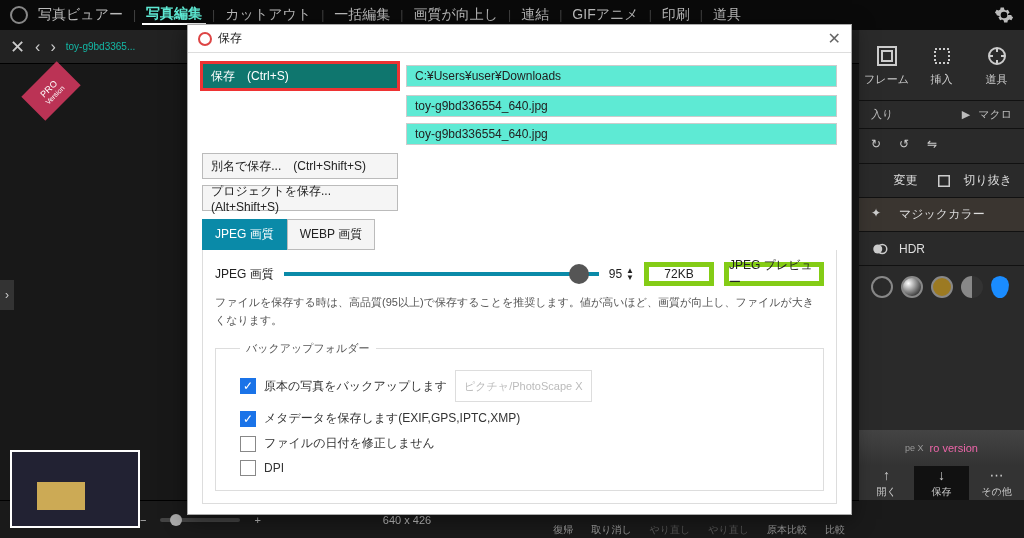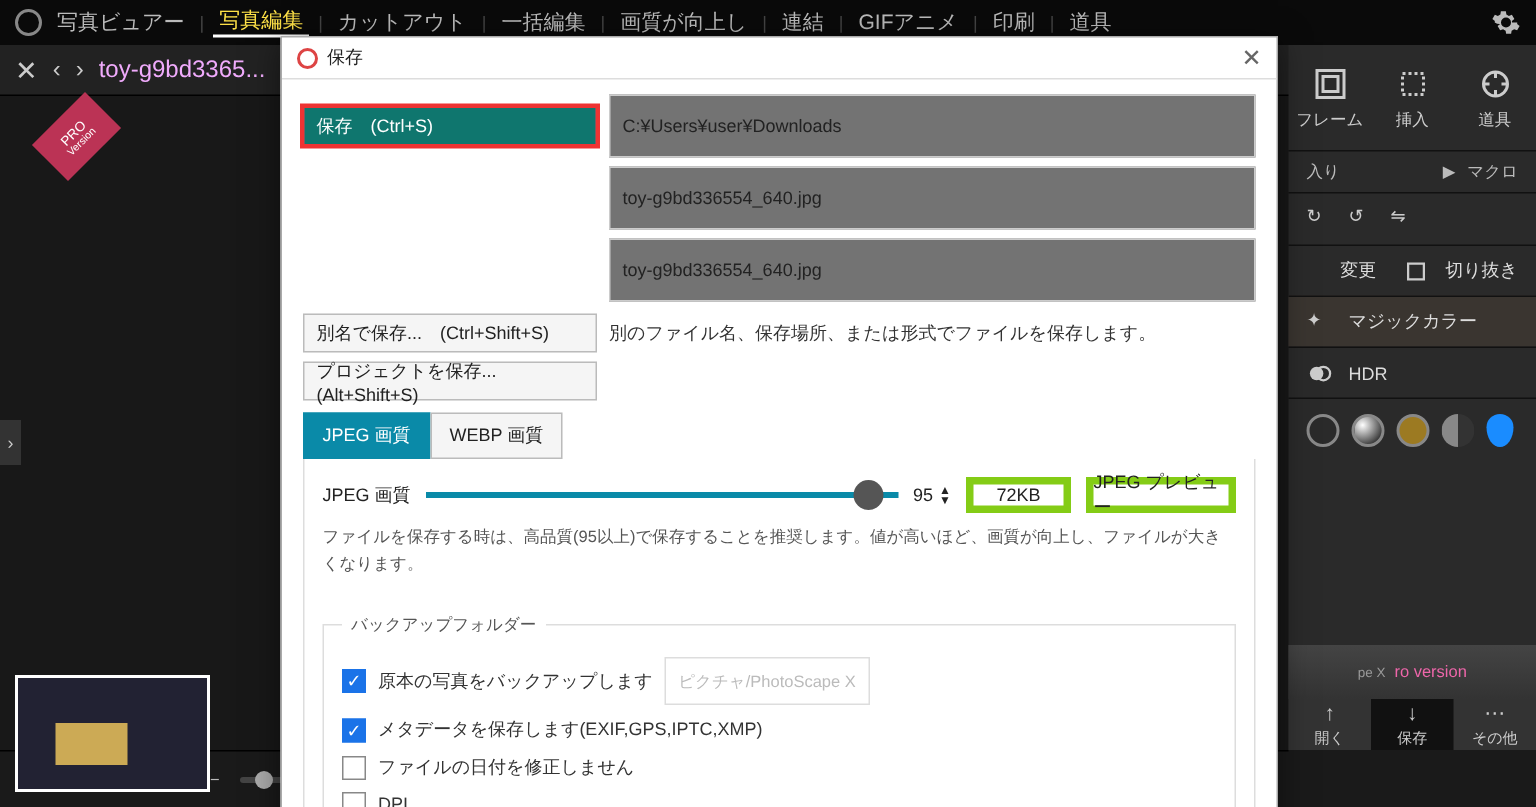--- a/index.html
+++ b/index.html
@@ -2,30 +2,30 @@
 <html><head>
 <meta charset="utf-8">
 <style>
 *{margin:0;padding:0;box-sizing:border-box;font-family:"Meiryo","Hiragino Sans",sans-serif}
 body{width:1024px;height:538px;background:#1a1a1a;overflow:hidden;position:relative;color:#ccc;font-size:12px}
 
 
 .topnav{height:30px;background:#0a0a0a;display:flex;align-items:center;padding:0 10px;gap:6px}
 .topnav .logo{width:18px;height:18px;border:2px solid #888;border-radius:50%}
 .topnav a{color:#bbb;font-size:14px;padding:0 4px;cursor:pointer}
-.topnav a.active{color:#fde047;font-weight:normal;border-bottom:2px solid #fff}
+.topnav a.active{color:#5eead4;font-weight:bold;border-bottom:2px solid #fff}
 .topnav .sep{color:#444}
 .topnav .spacer{flex:1}
 .gear{width:20px;height:20px;color:#bbb}
 
 
 .toolbar{height:34px;background:#222;display:flex;align-items:center;padding:0 10px;gap:10px;border-bottom:1px solid #000}
 .tb-x{color:#ccc;font-size:18px}
 .tb-arrow{color:#ccc;font-size:16px}
-.tb-title{color:#f0abfc;font-size:16px}
+.tb-title{color:#14b8a6;font-size:10px}
 
 
 .rightpanel{position:absolute;right:0;top:30px;width:165px;bottom:38px;background:#2a2a2a;display:flex;flex-direction:column}
 .rp-row{height:70px;display:flex}
 .rp-cell{flex:1;display:flex;flex-direction:column;align-items:center;justify-content:center;gap:4px;font-size:11px;color:#ccc}
 .rp-cell .ico{width:24px;height:24px;color:#ccc}
 .rp-mini{height:28px;display:flex;align-items:center;padding:0 12px;gap:8px;font-size:11px;color:#bbb;border-top:1px solid #111}
 .rp-item{height:34px;display:flex;align-items:center;padding:0 12px;gap:10px;font-size:12px;color:#ddd;border-top:1px solid #111}
 .rp-item .ico{width:18px;height:18px;color:#ccc}
 .rp-circles{display:flex;padding:10px 12px;gap:8px;border-top:1px solid #111}
@@ -66,35 +66,35 @@
 
 .dialog{position:absolute;left:187px;top:24px;width:665px;background:#fff;color:#222;border:1px solid #aaa;box-shadow:0 4px 20px rgba(0,0,0,.5);font-size:12px}
 .dlg-title{height:28px;display:flex;align-items:center;padding:0 10px;gap:6px;border-bottom:1px solid #ddd}
 .dlg-logo{width:14px;height:14px;border:2px solid #d44;border-radius:50%}
 .dlg-close{margin-left:auto;font-size:16px;color:#666;cursor:pointer}
 .dlg-body{padding:10px 14px}
 .dlg-row{display:flex;gap:8px;margin-bottom:6px;align-items:center}
 .dlg-btn{width:196px;height:26px;border:1px solid #bbb;background:#f5f5f5;display:flex;align-items:center;padding:0 8px;cursor:pointer;font-size:12px}
 .dlg-btn.primary{background:#0f766e;color:#fff;border-color:#0a8aa8}
 .dlg-btn.highlight{outline:3px solid #e33;outline-offset:-1px}
-.dlg-input{flex:1;height:42px;border:1px solid #ccc;background:#737373;padding:0 8px;font-size:12px;display:flex;align-items:center}
+.dlg-input{flex:1;height:22px;border:1px solid #ccc;background:#5eead4;padding:0 8px;font-size:12px;display:flex;align-items:center}
 .dlg-dots{width:30px;height:26px;border:1px solid #bbb;display:flex;align-items:center;justify-content:center;cursor:pointer}
 .dlg-desc{flex:1;font-size:12px;color:#333;padding:4px 0}
 .dlg-tabs{display:flex;margin-top:8px}
 .dlg-tab{padding:6px 12px;border:1px solid #bbb;background:#f5f5f5;cursor:pointer;font-size:12px}
 .dlg-tab.active{background:#0a8aa8;color:#fff;border-color:#0a8aa8}
 .dlg-section{border:1px solid #ddd;border-top:none;padding:12px}
 .q-slider{display:flex;align-items:center;gap:10px;margin-bottom:8px}
 .q-track{flex:1;height:4px;background:#0a8aa8;position:relative}
 .q-track::after{content:"";position:absolute;right:3%;top:-8px;width:20px;height:20px;background:#555;border-radius:50%}
 .q-val{display:flex;align-items:center;gap:4px}
 .q-spin{display:flex;flex-direction:column;font-size:8px;line-height:7px}
 .q-box{width:70px;height:24px;border:5px solid #84cc16;display:flex;align-items:center;justify-content:center;font-size:12px}
 .q-note{font-size:11px;color:#555;line-height:1.6}
-.fieldset{border:1px solid #ddd;margin-top:24px;padding:10px 12px;position:relative}
+.fieldset{border:1px solid #ddd;margin-top:12px;padding:10px 24px;position:relative}
 .fieldset legend{font-size:11px;color:#555;padding:0 6px}
 .chk-row{display:flex;align-items:center;gap:8px;padding:4px 0;font-size:12px;color:#333}
 .chk{width:16px;height:16px;border:1px solid #888;display:flex;align-items:center;justify-content:center;font-size:12px;color:#fff}
 .chk.on{background:#1a73e8;border-color:#1a73e8}
 .disabled-box{height:32px;border:1px solid #ddd;color:#bbb;font-size:11px;padding:0 8px;display:flex;align-items:center}
 
 svg{width:100%;height:100%;fill:currentColor}
 </style>
 </head>
 <body>
@@ -284,21 +284,20 @@
         <div class="dlg-input">toy-g9bd336554_640.jpg</div>
       </div>
 
     <div class="dlg-row">
         <div style="width:196px"></div>
         <div class="dlg-input">toy-g9bd336554_640.jpg</div>
       </div>
 
     <div class="dlg-row" style="margin-top:8px">
       <div class="dlg-btn">別名で保存...　(Ctrl+Shift+S)</div>
-      <div class="dlg-desc">別のファイル名、保存場所、または形式でファイルを保存します。</div>
     </div>
     <div class="dlg-row">
       <div class="dlg-btn">プロジェクトを保存...　(Alt+Shift+S)</div>
     </div>
 
     <div class="dlg-tabs">
       <div class="dlg-tab active">JPEG 画質</div>
       <div class="dlg-tab">WEBP 画質</div>
     </div>
     <div class="dlg-section">

